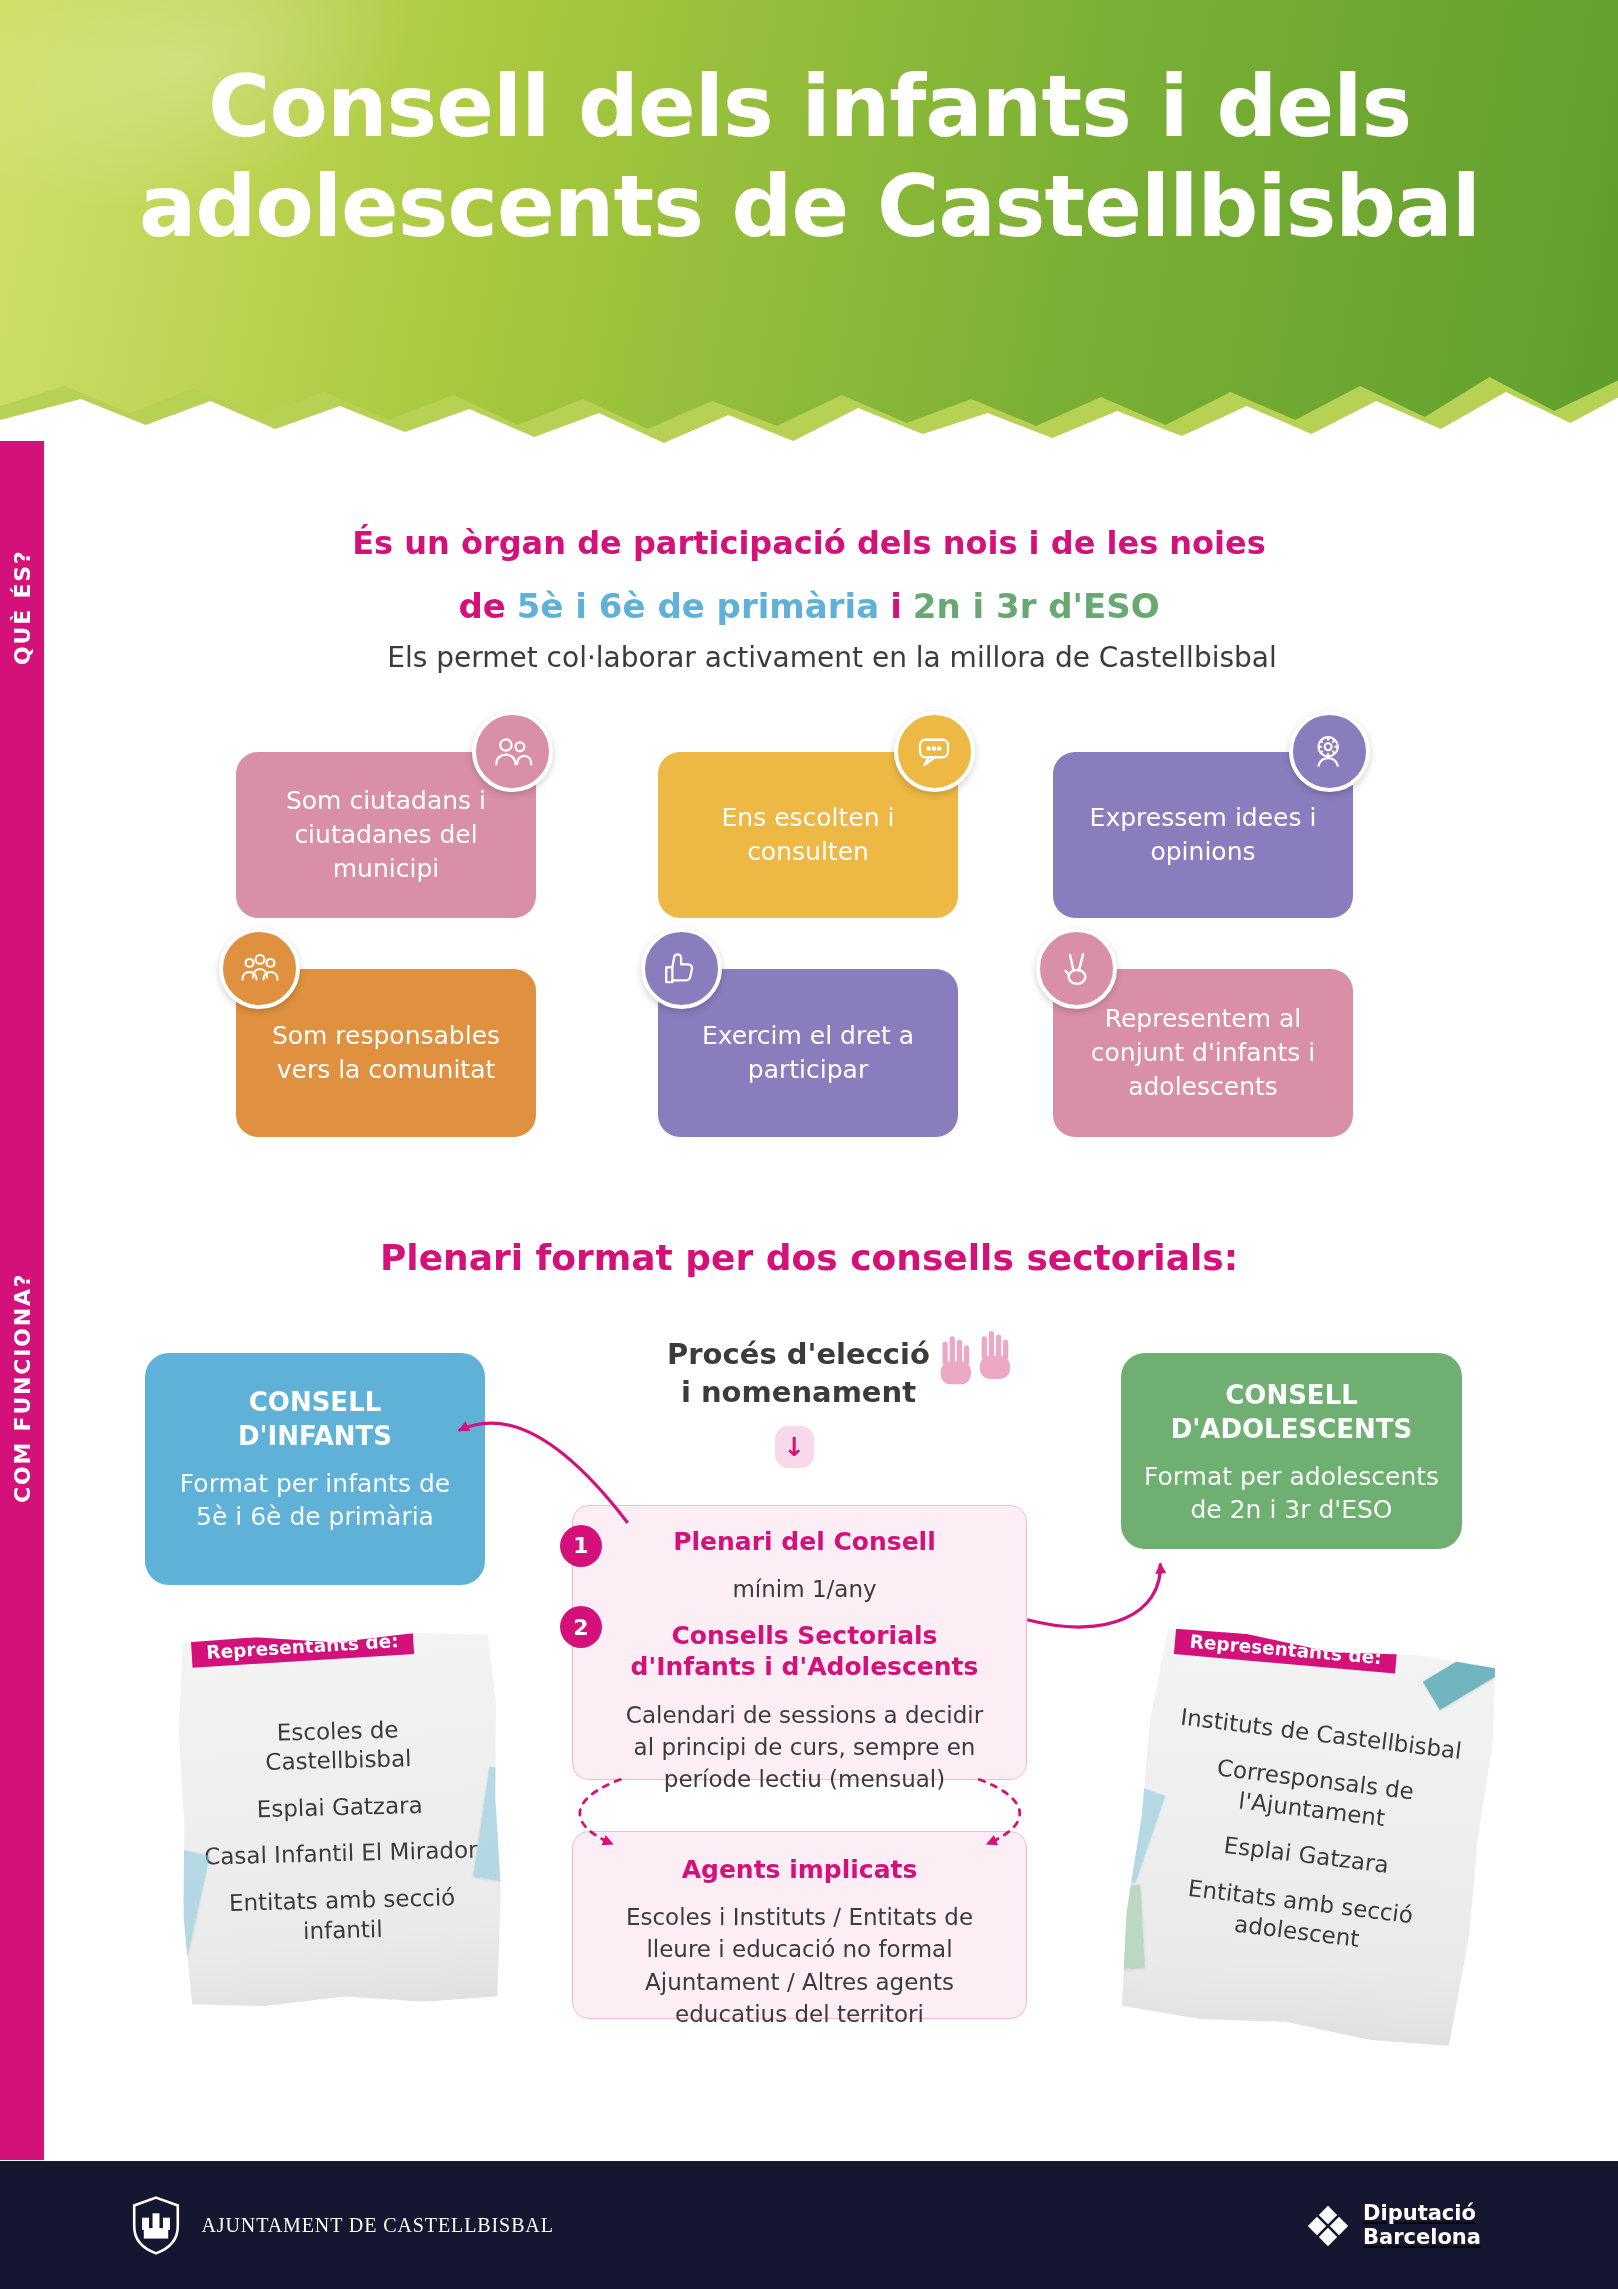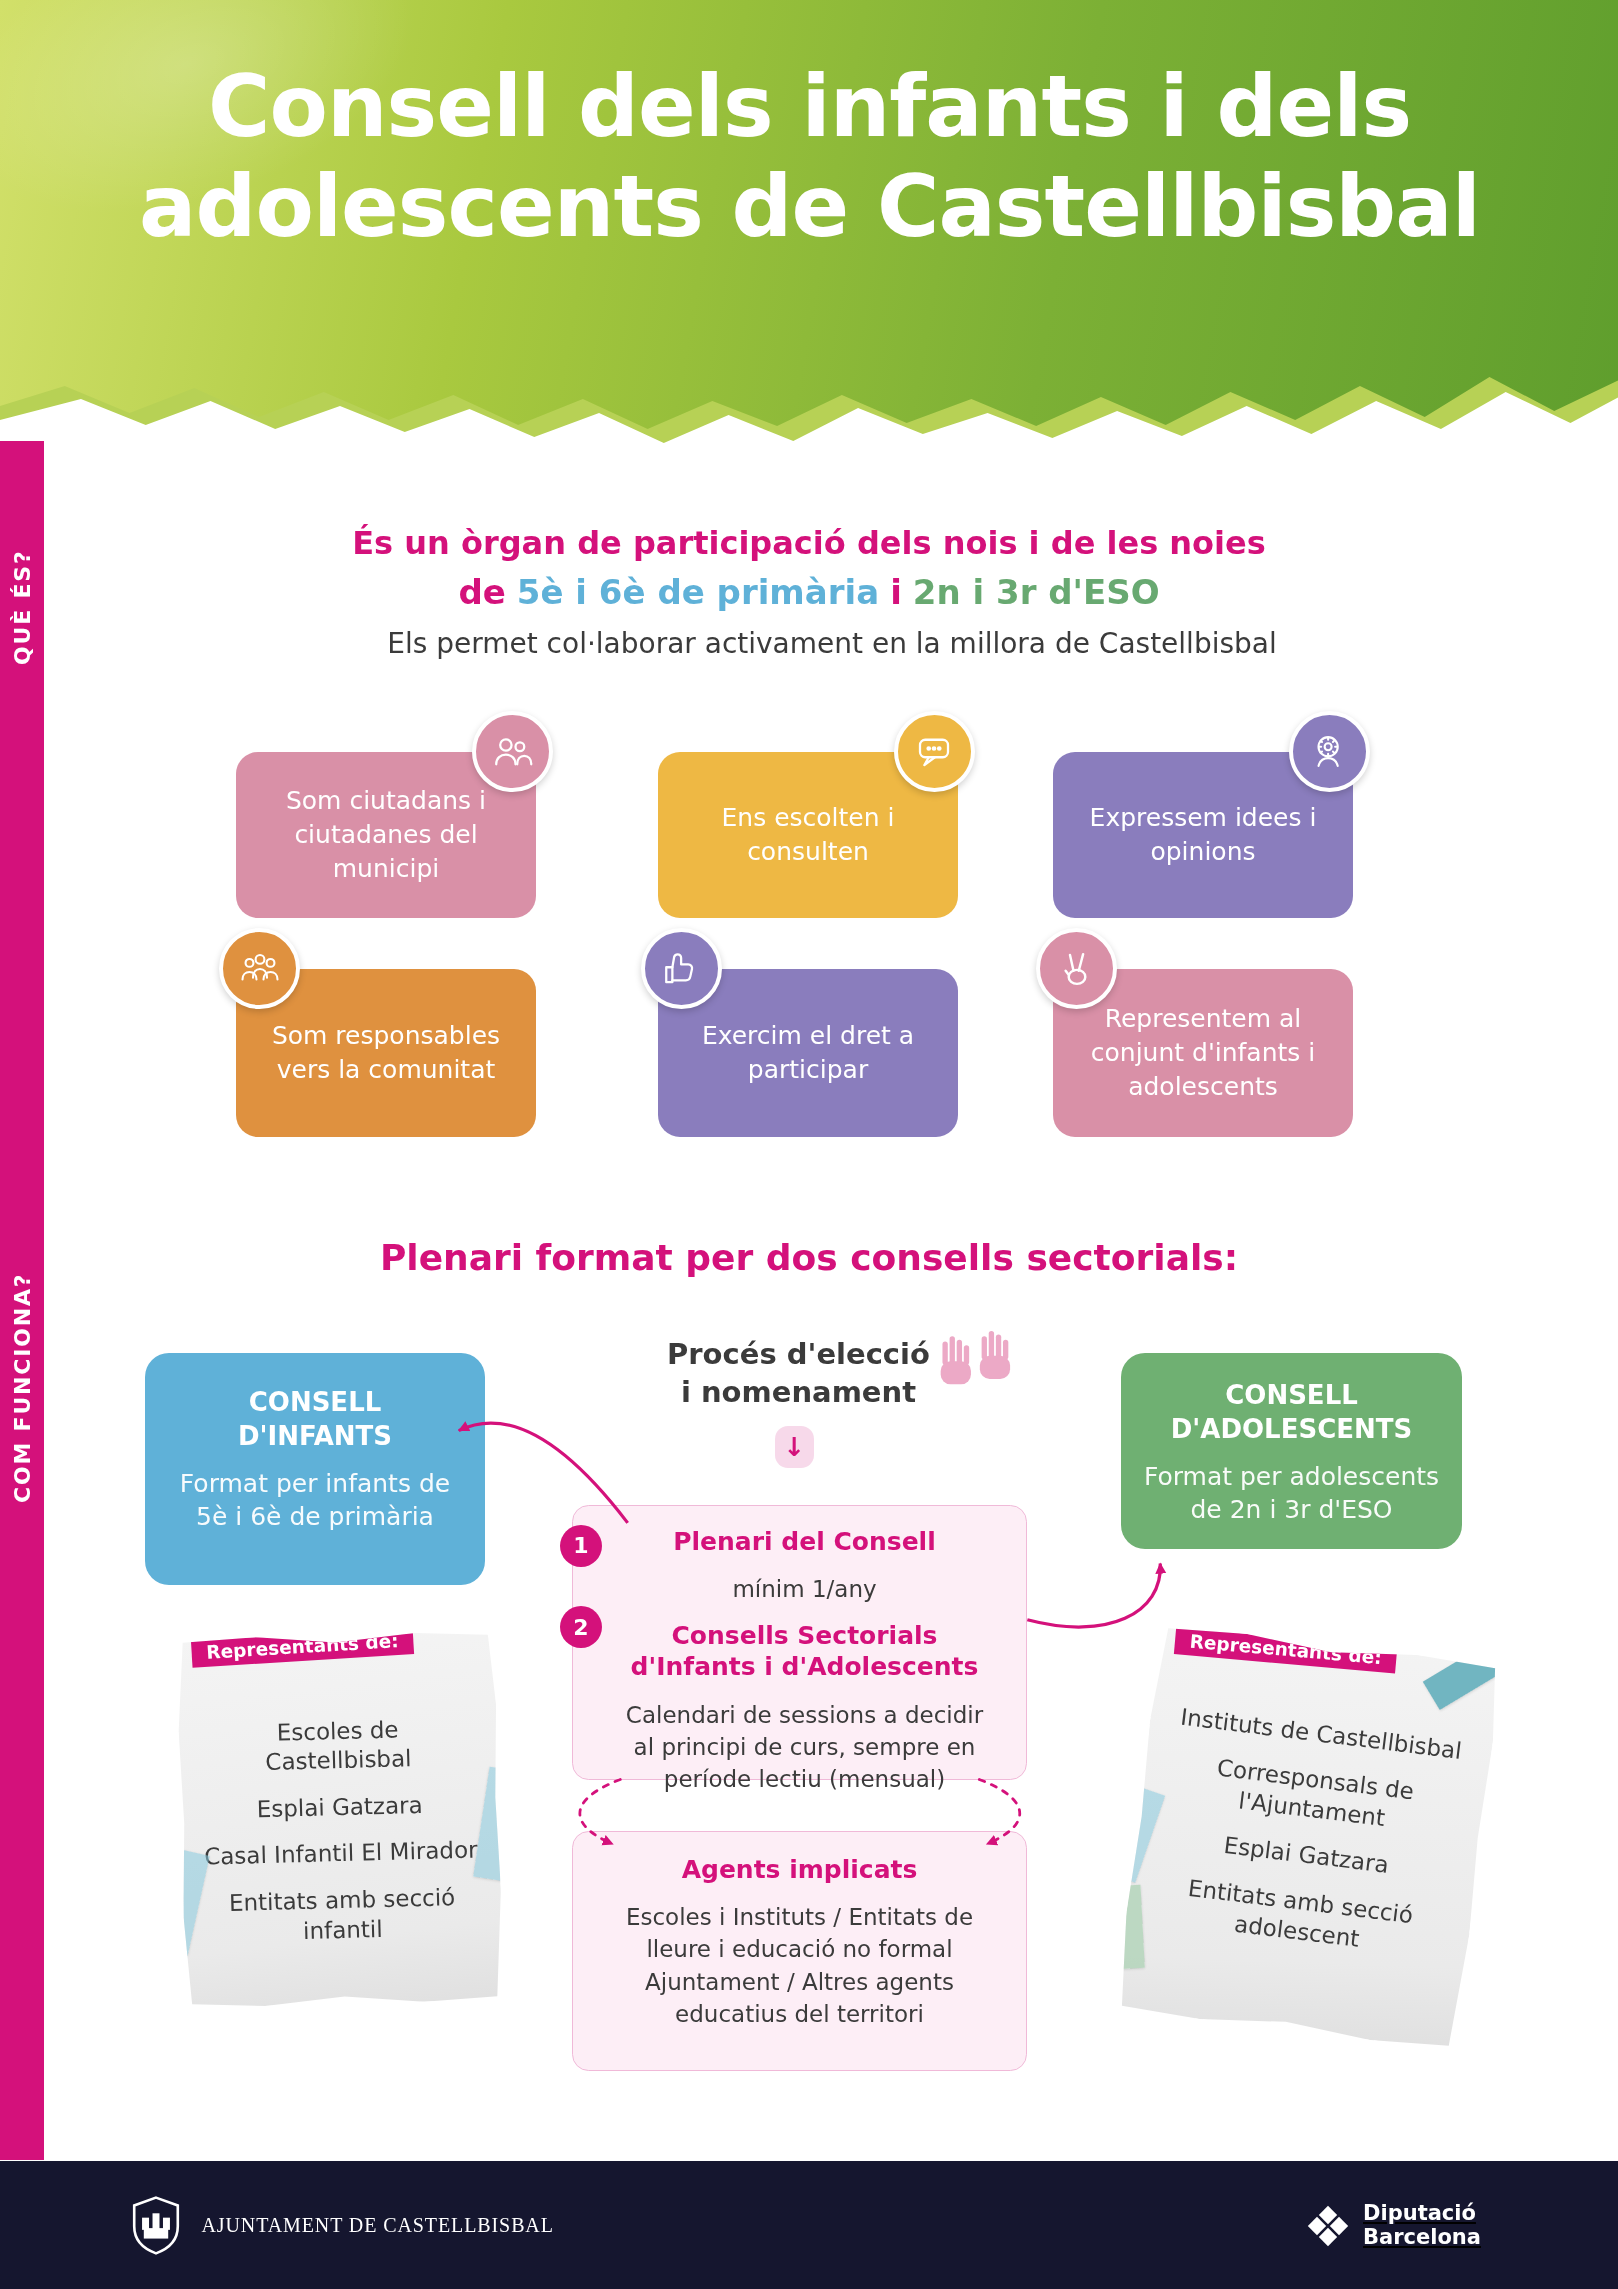--- a/index.html
+++ b/index.html
@@ -21,21 +21,21 @@
   
   .sidebar { position:absolute; left:0; top:441px; width:44px; height:1719px; background:#d4117b; }
   .v-label { position:absolute; left:0; width:44px; display:flex; align-items:center; justify-content:center;
     writing-mode:vertical-rl; transform:rotate(180deg); color:#ffffff; font-weight:700; font-size:22px; letter-spacing:1.8px; }
   .v-label.one { top:65px; height:203px; }
   .v-label.two { top:794px; height:305px; }
 
   
   .intro { position:absolute; left:44px; top:524px; width:1530px; text-align:center; }
   .intro-l1 { color:#d4117b; font-size:32px; font-weight:700; }
-  .intro-l2 { display:flex; justify-content:center; gap:11px; margin-top:10px; font-size:34px; font-weight:700; }
+  .intro-l2 { display:flex; justify-content:center; gap:11px; margin-top:24px; font-size:34px; font-weight:700; }
   .intro-l2 .mag { color:#d4117b; }
   .intro-l2 .blu { color:#5fb1d8; font-weight:800; }
   .intro-l2 .grn { color:#68a971; font-weight:800; }
   .intro-l3 { color:#3b3b3b; font-size:28px; font-weight:500; margin-top:14.8px;padding-left:46px; }
 
   
   .card { position:absolute; width:300px; border-radius:22px; display:flex; align-items:center; justify-content:center;
     padding:16.6px 24px; text-align:center; color:#ffffff; font-size:25px; font-weight:500; line-height:1.35; }
   .c1 { left:236px; top:752px; height:166px; background:#d990a7; }
   .c2 { left:658px; top:752px; height:166px; background:#eeb844; }
@@ -62,21 +62,21 @@
   .process-label { position:absolute; left:646px; top:1336px; width:305px; text-align:center;
     color:#3b3b3b; font-size:29px; font-weight:700; line-height:1.3; }
   .hands { position:absolute; left:930px; top:1322px; width:89px; height:89px; }
   .down-pill { position:absolute; left:775px; top:1426px; width:39px; height:42px; border-radius:13px;
     background:#f7d9ea; display:flex; align-items:center; justify-content:center;
     color:#d4117b; font-size:26px; font-weight:800; }
 
   .pbox { position:absolute; left:572px; width:455px; background:#fdeef6; border:1.8px solid #f0b9d8;
     border-radius:16.6px; text-align:center; }
   .pbox-main { top:1505px; height:275px; padding:20px 31px 14.8px 41px; }
-  .pbox-agents { top:1831px; height:240px; padding:22px 28px; }
+  .pbox-agents { top:1831px; height:188px; padding:22px 28px; }
   .step-num { position:absolute; left:-13px; width:42px; height:42px; border-radius:50%; background:#d4117b;
     color:#ffffff; font-size:22px; font-weight:800; display:flex; align-items:center; justify-content:center; }
   .n1 { top:18.5px; } .n2 { top:100px; }
   .p-magenta { color:#d4117b; font-size:25px; font-weight:800; line-height:1.25; }
   .p-dark { color:#3b3b3b; font-size:23px; line-height:1.4; margin-top:16px; }
   .gap-top { margin-top:14.8px; }
 
   
   .note { position:absolute; background:linear-gradient(175deg,#f4f4f4 0%,#eaeaea 80%,#e0e0e0 100%);
     box-shadow:0 7.4px 14.8px rgba(0,0,0,0.18);

